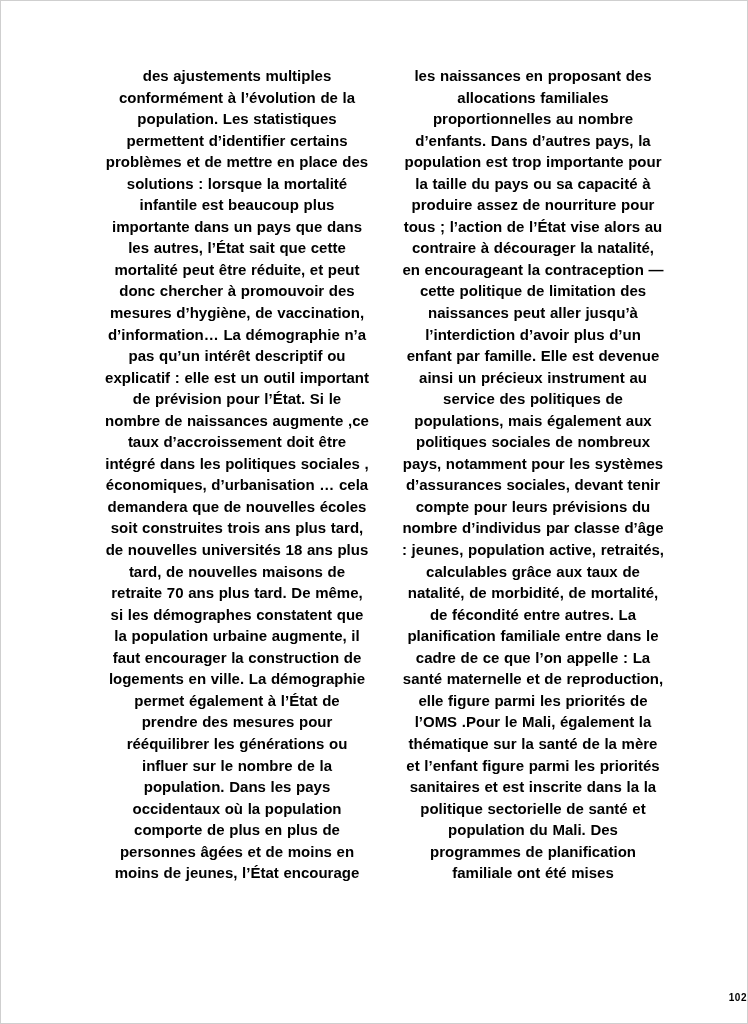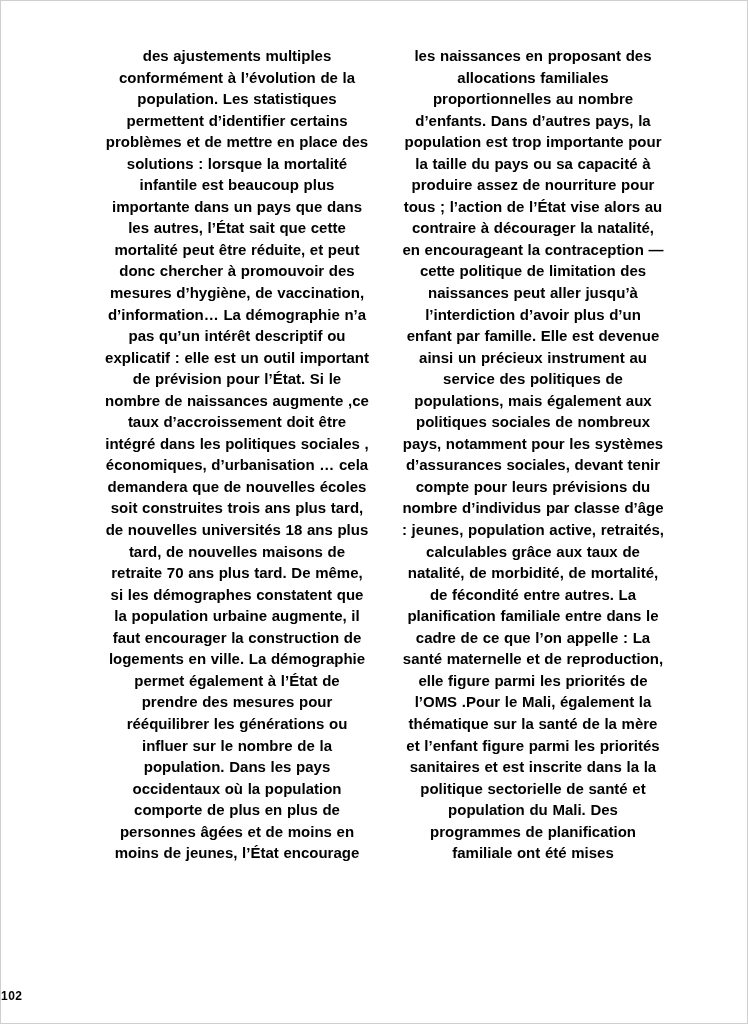--- a/index.html
+++ b/index.html
@@ -18,39 +18,39 @@
       position: relative;
       width: 748px;
       height: 1024px;
       background: #ffffff;
       border: 1px solid #cfcfcf;
       overflow: hidden;
     }
     .columns {
       display: flex;
       gap: 32px;
-      padding: 44px 82px 0 84px;
+      padding: 64px 82px 0 84px;
       margin-left: 20px;
     }
     .column {
       flex: 1 1 0;
       min-width: 0;
       text-align: center;
       font-weight: bold;
       font-size: 15px;
       line-height: 21.55px;
       word-spacing: 0.5px;
     }
     .page-number {
       position: absolute;
       bottom: 20px;
       left: 0;
       right: 0;
-      text-align: left;
-      font-size: 12px;
+      text-align: right;
+      font-size: 10px;
       font-weight: bold;
       letter-spacing: 0.5px;
       margin-top: 16px;
     }
   </style>
 </head>
 <body>
 
 <div class="page">
   <div class="columns">

